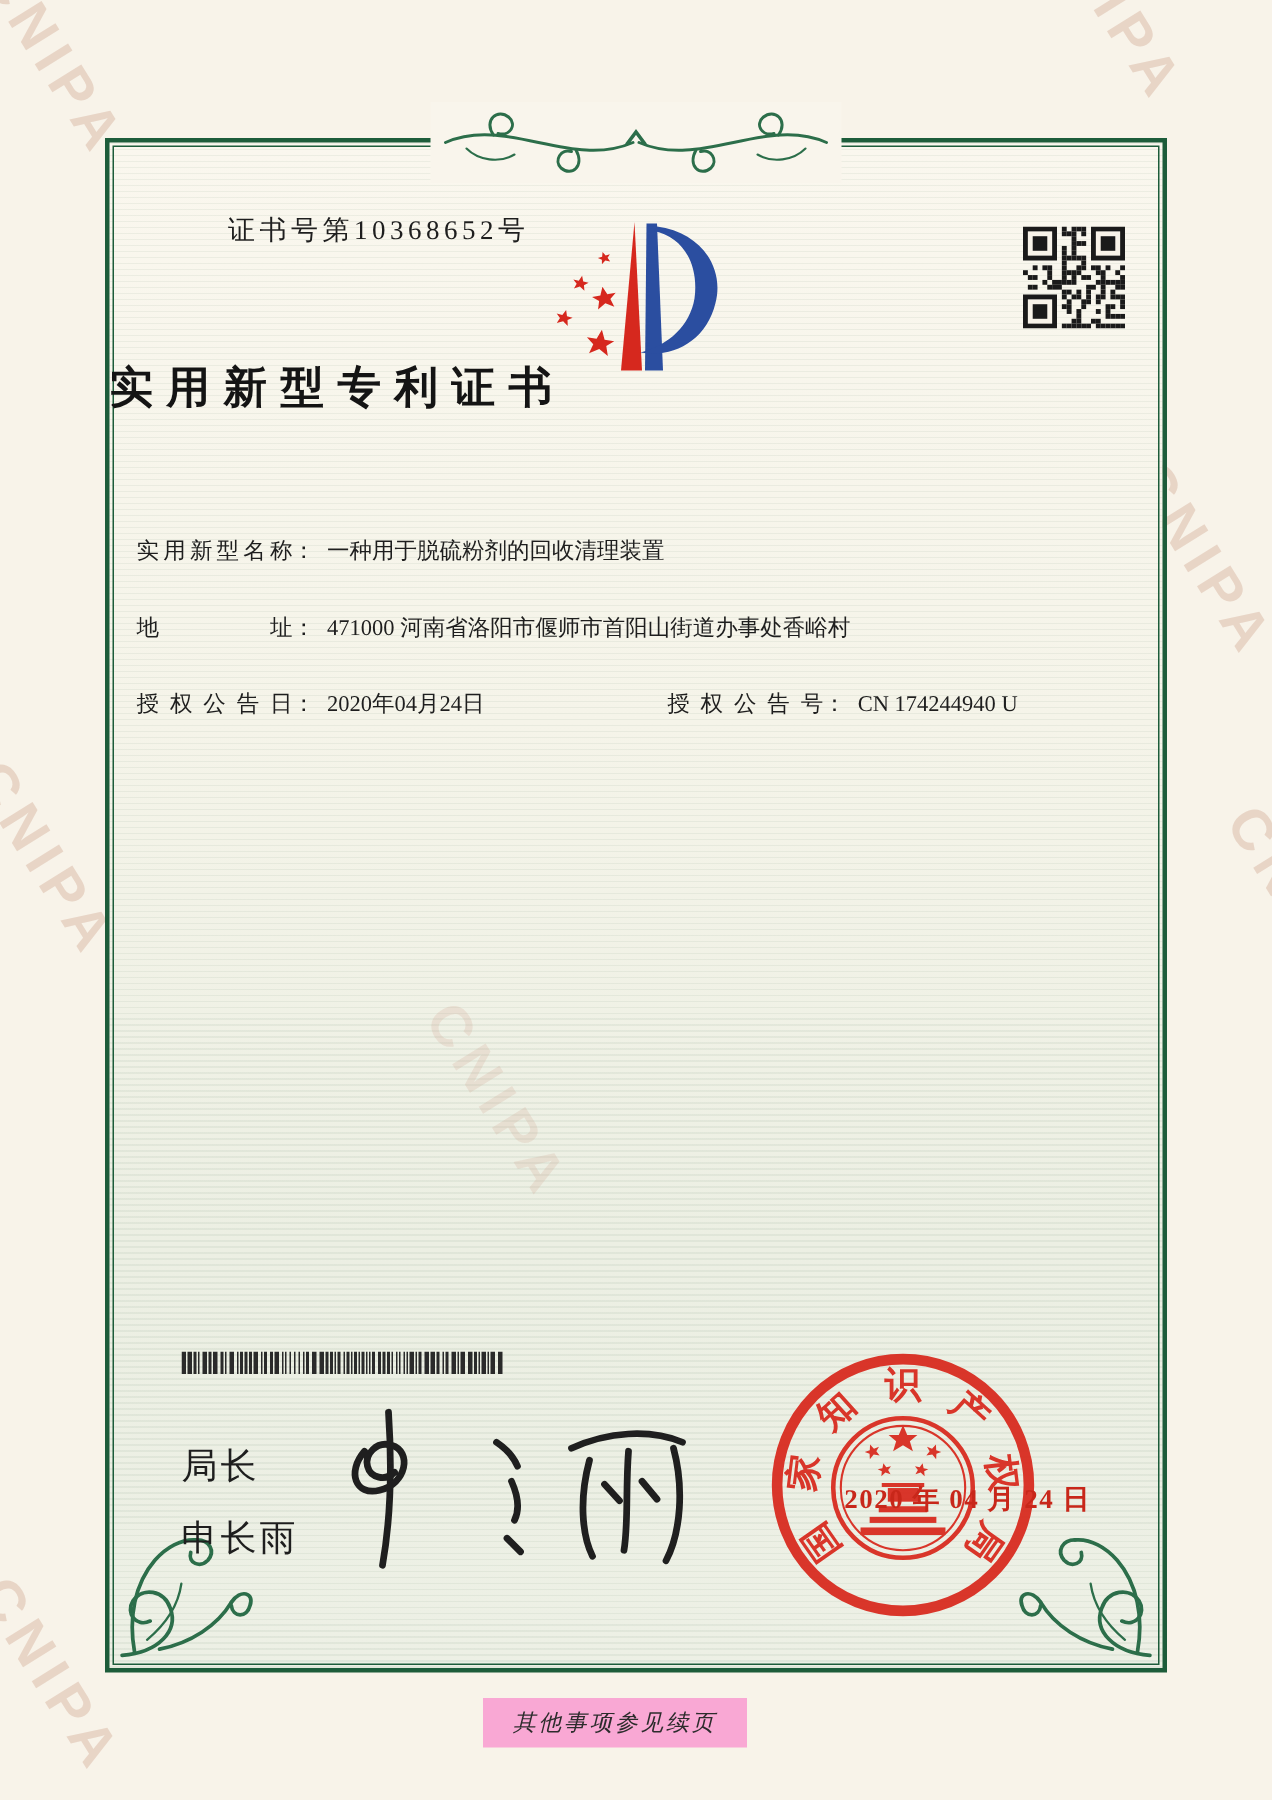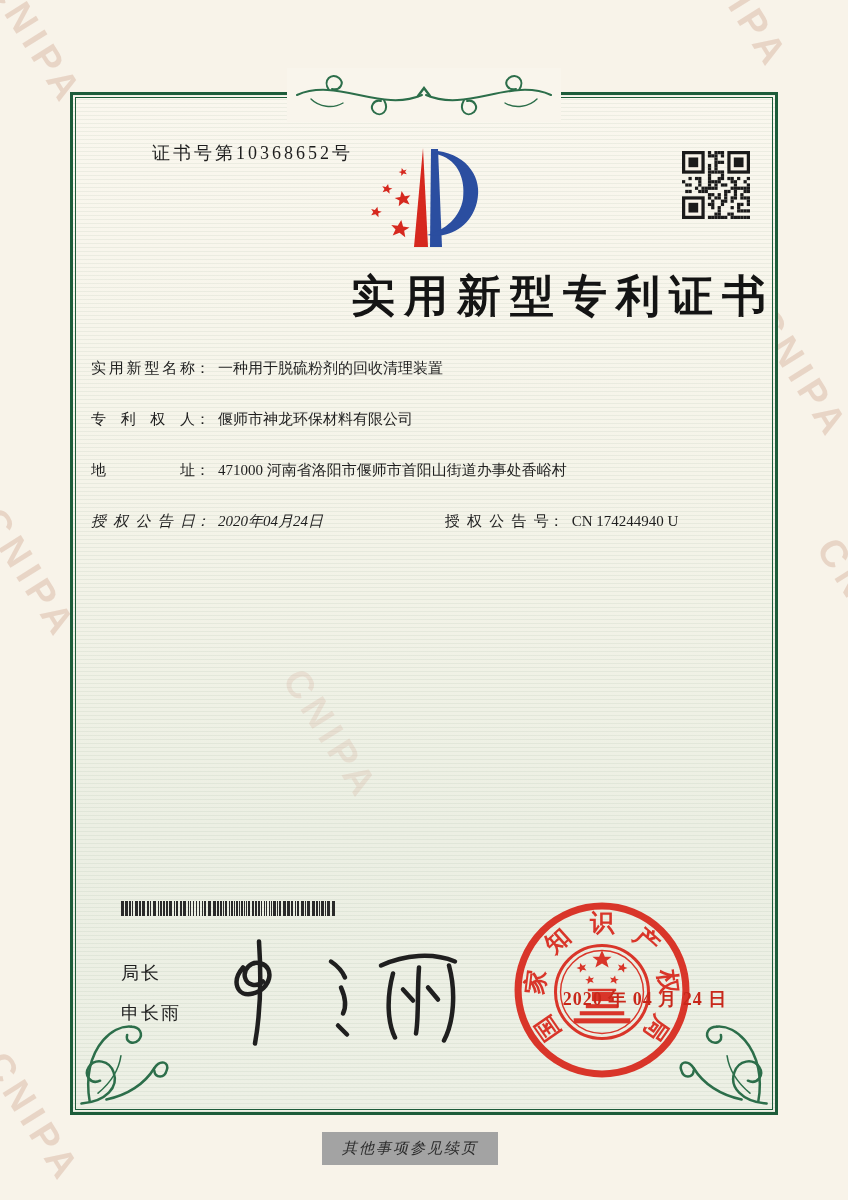--- a/index.html
+++ b/index.html
@@ -45,56 +45,56 @@
   .top-ornament{left:50%;transform:translateX(-50%);top:-27px;width:274px;height:54px;background:#f9f5ec;display:flex;align-items:center;justify-content:center;}
   .corner-bl{left:-2px;bottom:-2px;width:104px;height:104px;}
   .corner-br{right:-2px;bottom:-2px;width:104px;height:104px;transform:scaleX(-1);}
 
   .content{position:absolute;inset:0;z-index:3;}
 
   .cert-no{position:absolute;left:35px;top:46px;font-size:18px;letter-spacing:3px;margin-left:44px;}
   .logo{position:absolute;left:294px;top:50px;width:118px;height:110px;}
   .qr{position:absolute;left:609px;top:56px;width:68px;height:68px;}
   .title{
-    position:absolute;left:0;top:172px;width:100%;text-align:right;
-    font-size:44px;font-weight:bold;letter-spacing:9px;color:#141414;
+    position:absolute;left:0;top:144px;width:100%;text-align:left;
+    font-size:29px;font-weight:bold;letter-spacing:9px;color:#141414;
   }
 
   .fields{position:absolute;left:18px;top:262px;width:648px;font-size:15px;}
   .field-row{margin-bottom:29px;line-height:22px;white-space:nowrap;}
   .lbl{
     display:inline-block;width:104px;text-align:justify;text-align-last:justify;
     vertical-align:top;
   }
   .val{padding-left:8px;}
-  .pair1{display:inline-block;width:350px;font-style:italic;}
+  .pair1{display:inline-block;width:350px;}
 
   .body-text{
     position:absolute;left:35px;top:602px;width:642px;
     font-size:17px;line-height:2.02;font-style:italic;color:#222;
   }
   .body-text p{margin:0;text-indent:2em;}
 
   .barcode{position:absolute;left:48px;top:806px;width:218px;height:15px;}
-  .commissioner{position:absolute;left:48px;top:866px;font-size:18px;letter-spacing:2px;font-family:Liberation Serif, serif;}
+  .commissioner{position:absolute;left:48px;top:866px;font-size:24px;letter-spacing:2px;font-family:Liberation Serif, serif;}
   .commissioner .name{margin-top:16px;}
   .signature{position:absolute;left:142px;top:840px;width:260px;height:115px;}
 
   .seal{position:absolute;left:438px;top:804px;width:182px;height:182px;opacity:0.93;}
   .seal-date{
     position:absolute;left:452px;top:892px;width:240px;text-align:center;
     color:#c8271a;font-size:18px;letter-spacing:1px;font-weight:bold;z-index:4;
   }
   .page-footer{
     position:absolute;left:0;bottom:14px;width:100%;text-align:center;
     font-size:15px;letter-spacing:2px;color:#333;
   }
   .note-box{
     position:absolute;z-index:2;left:322px;top:1132px;
-    background:#a3a3a3;padding:7px 20px;font-size:15px;font-style:italic;
+    background:#f9a8d4;padding:7px 20px;font-size:15px;font-style:italic;
     letter-spacing:2px;color:#2c2c2c;
   }
   svg{display:block;}
 </style>
 </head>
 <body>
 
 <div class="page">
 
   <div class="wm wm1">CNIPA</div>
@@ -297,23 +297,20 @@
           <rect x="6" y="48" width="9" height="9"></rect>
         </svg>
 
       <div class="title">实用新型专利证书</div>
 
       <div class="fields">
         <div class="field-row">
           <span class="lbl">实用新型名称</span><span>：</span><span class="val">一种用于脱硫粉剂的回收清理装置</span>
         </div>
         <div class="field-row">
-          <span class="lbl">专利权人</span><span>：</span><span class="val">偃师市神龙环保材料有限公司</span>
-        </div>
-        <div class="field-row">
           <span class="lbl">地址</span><span>：</span><span class="val">471000 河南省洛阳市偃师市首阳山街道办事处香峪村</span>
         </div>
         <div class="field-row">
           <span class="pair1">
             <span class="lbl">授权公告日</span><span>：</span><span class="val">2020年04月24日</span>
           </span>
           <span>
             <span class="lbl">授权公告号</span><span>：</span><span class="val">CN 174244940 U</span>
           </span>
         </div>

